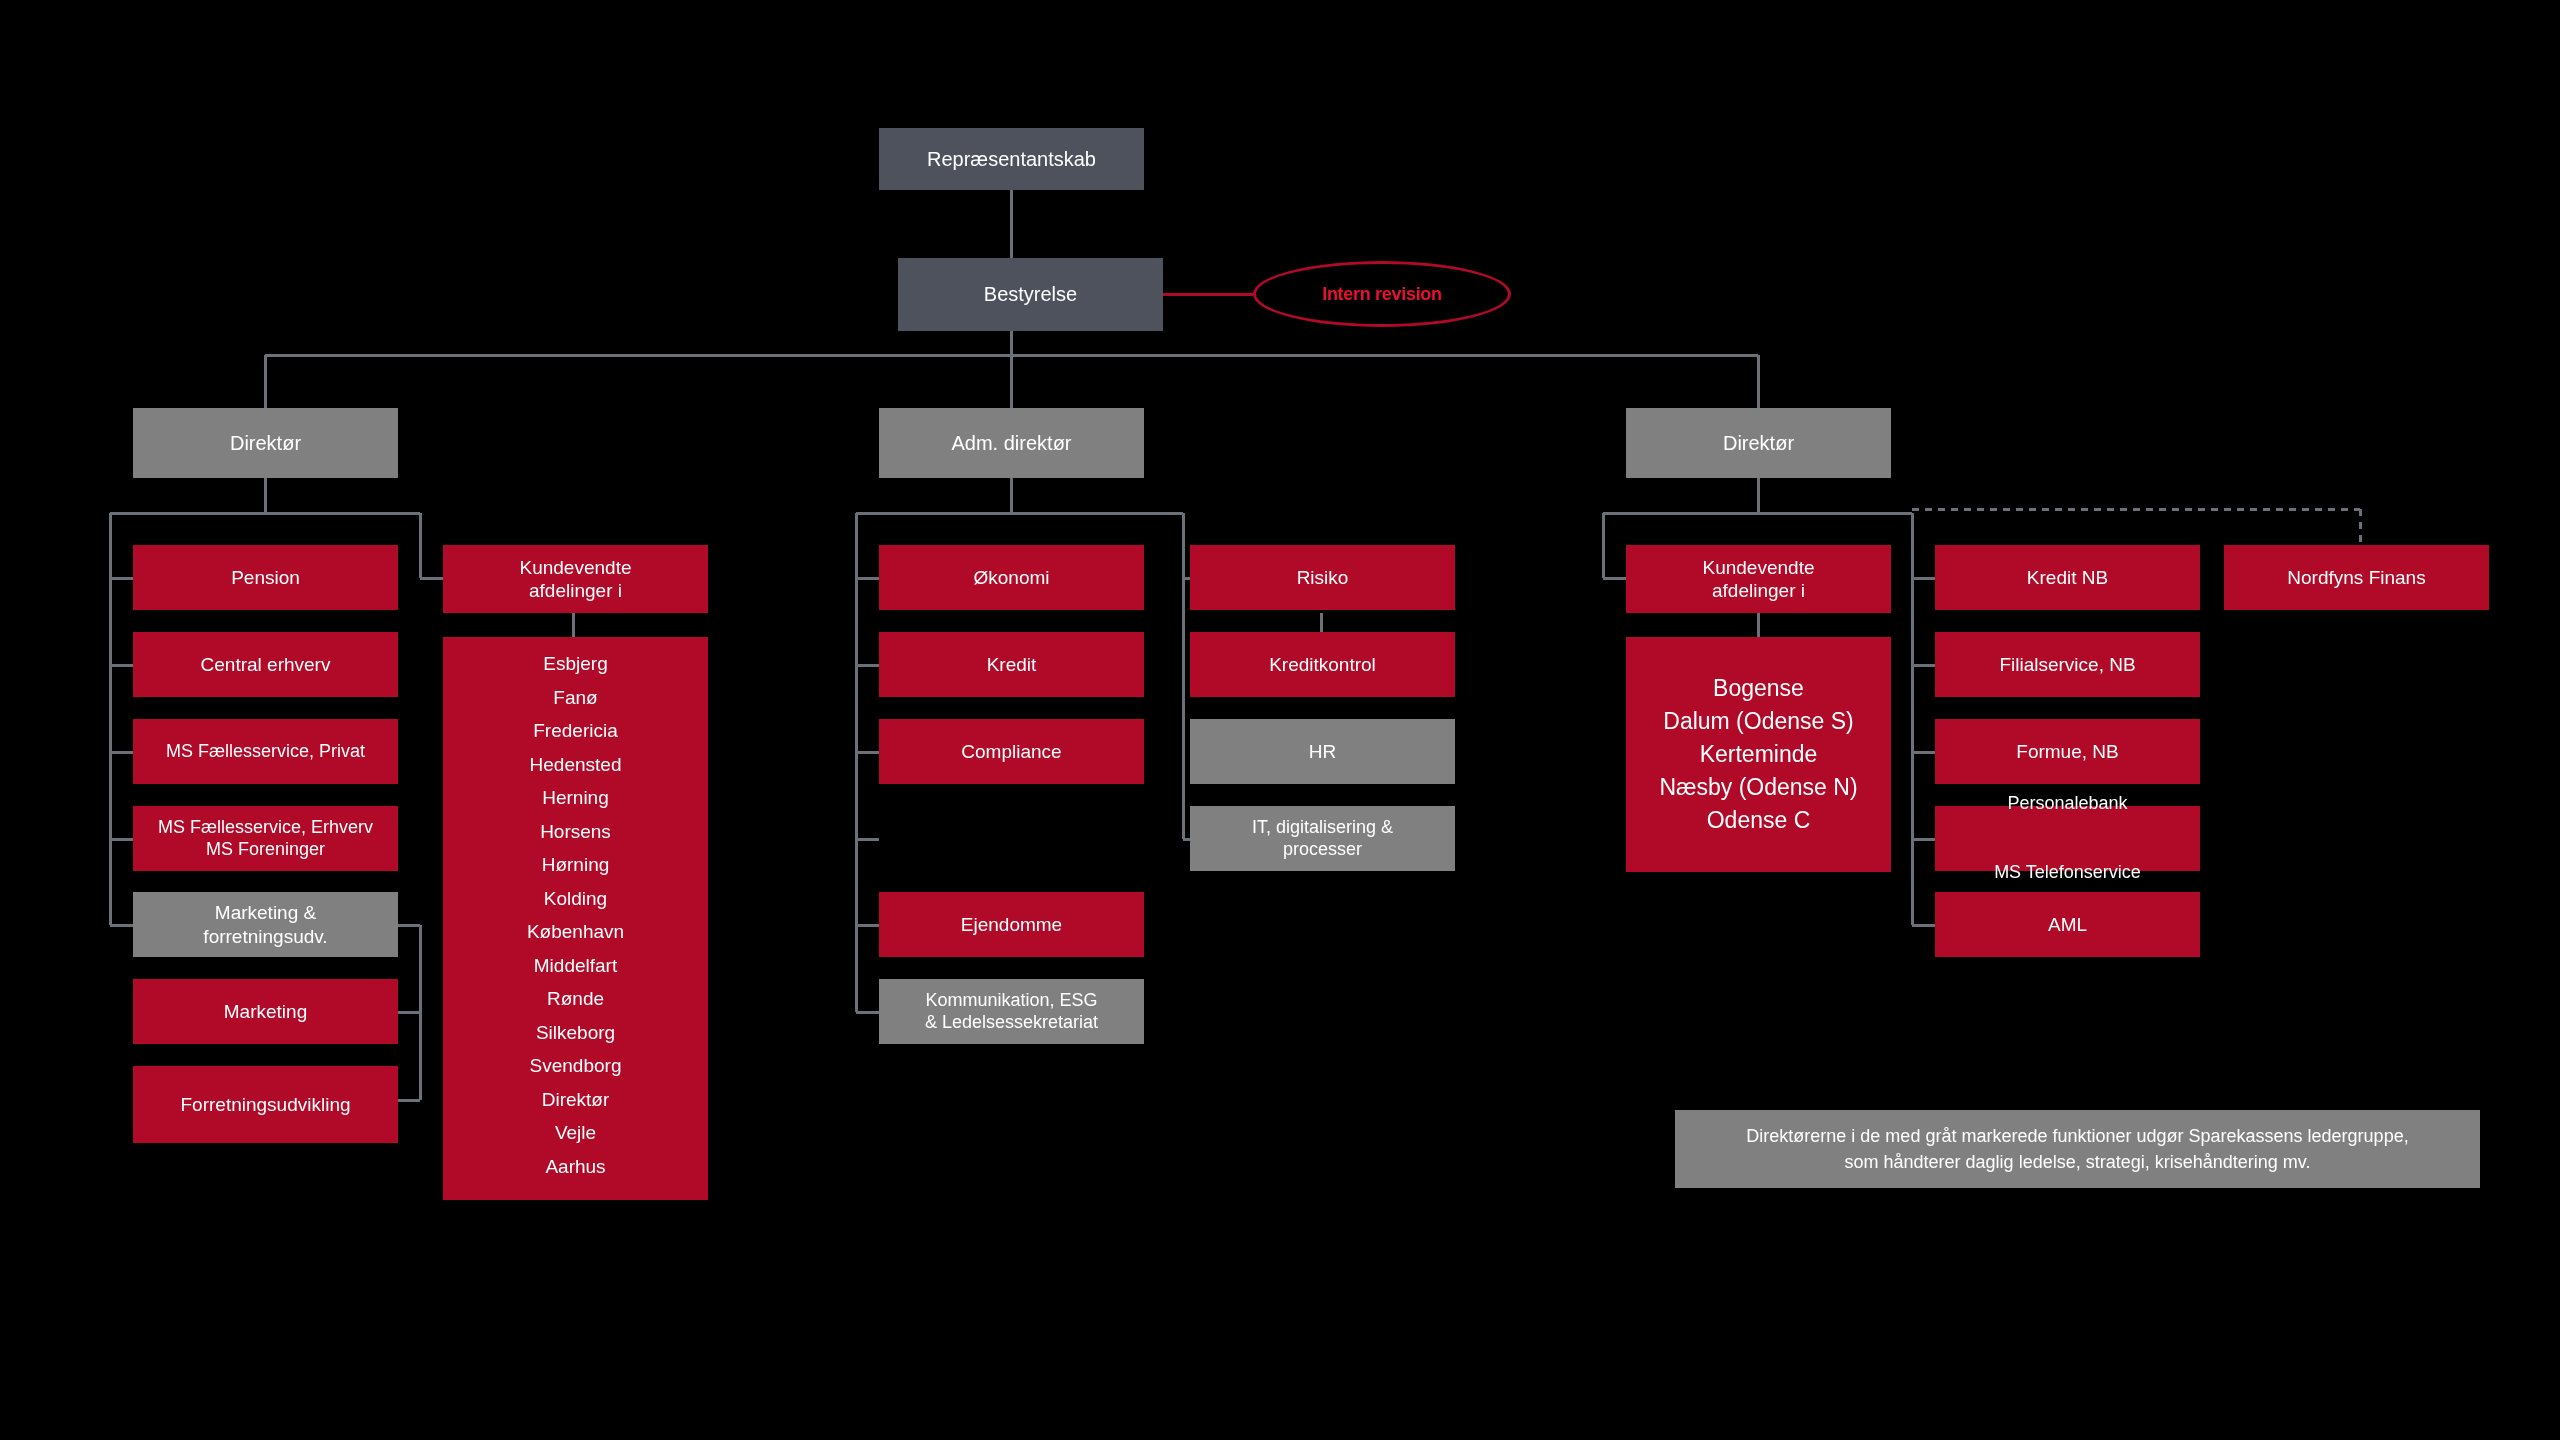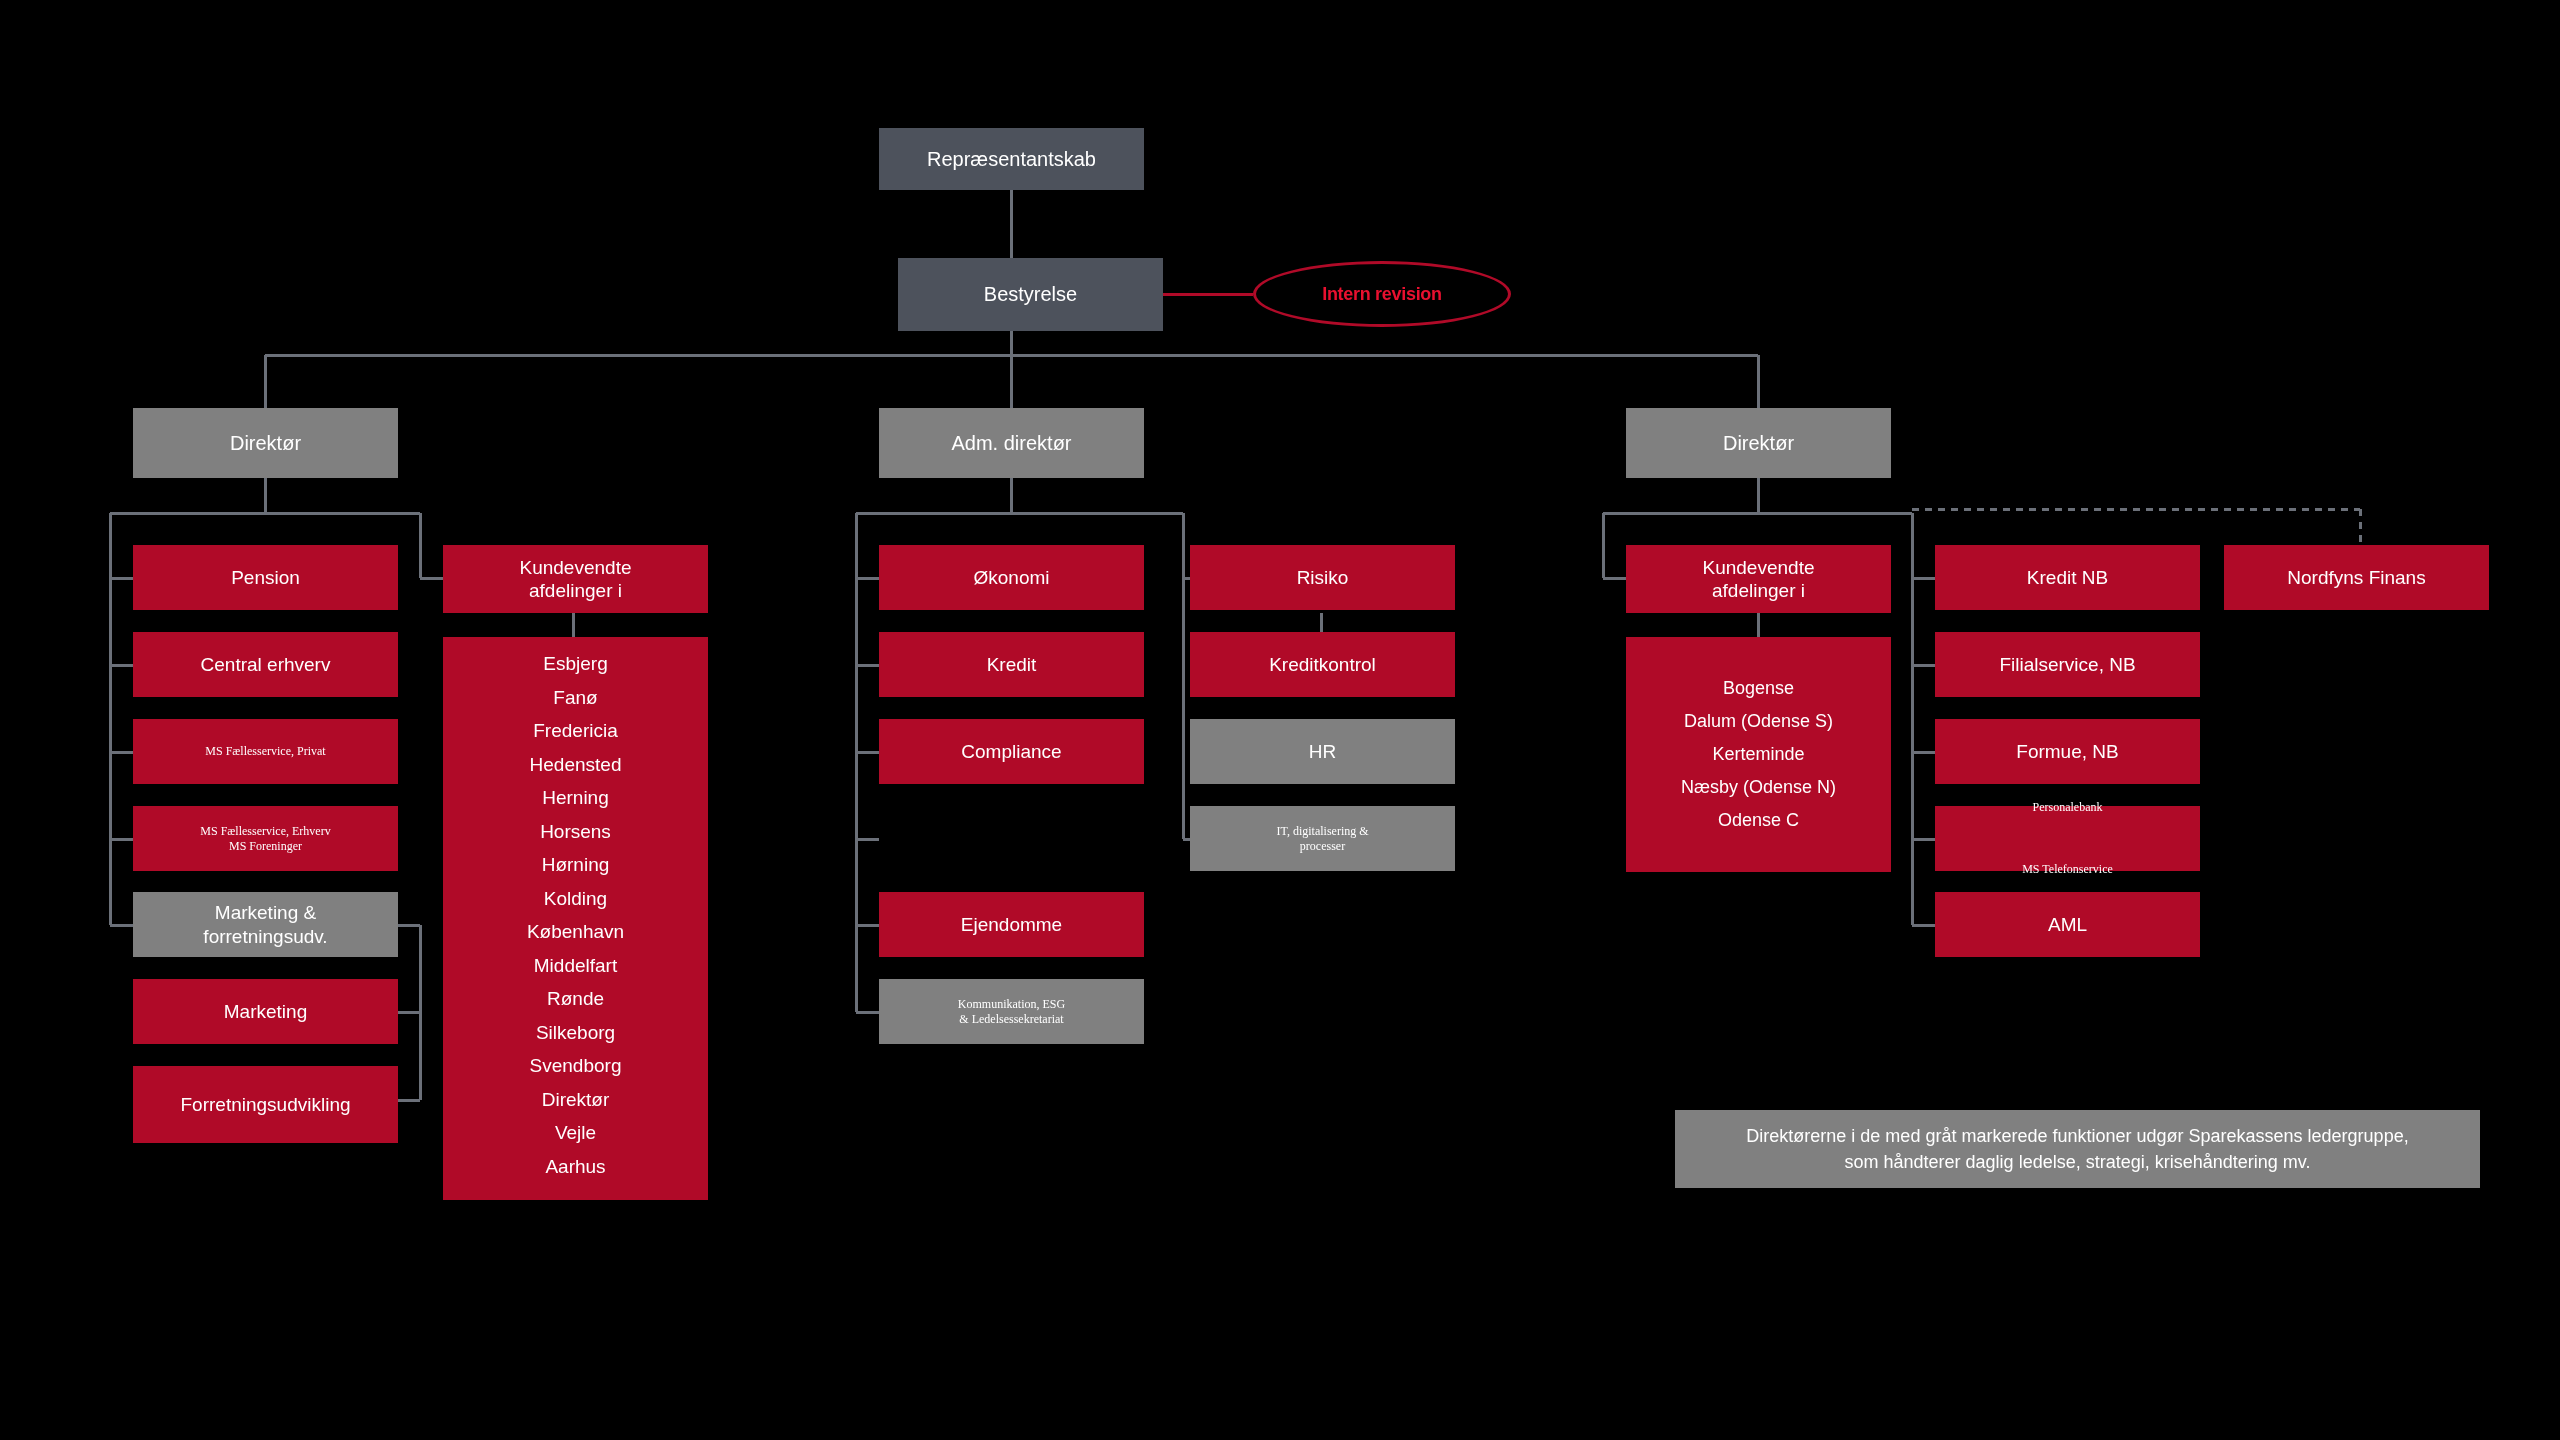--- a/index.html
+++ b/index.html
@@ -27,35 +27,35 @@
     line-height: 1.22;
     padding: 4px 8px;
     z-index: 5;
   }
   .slate { background: #4d525c; }
   .gray  { background: #808080; }
   .red   { background: #b00a28; }
 
   .node.f20 { font-size: 20px; }
   .node.f19 { font-size: 19px; }
-  .node.f18 { font-size: 12px; font-family: Liberation Serif, serif; }
+  .node.f18 { font-size: 18px; }
 
   
   .listpanel {
     position: absolute;
     background: #b00a28;
     color: #ffffff;
     font-size: 19px;
     line-height: 33.5px;
     text-align: center;
     z-index: 5;
     padding-top: 10px;
   }
   .listpanel.odense {
-    font-size: 18px;
+    font-size: 23px;
     line-height: 33px;
     display: flex;
     flex-direction: column;
     justify-content: center;
     padding-top: 0;
   }
   .listpanel div { white-space: nowrap; }
 
   
   .ellipse {

